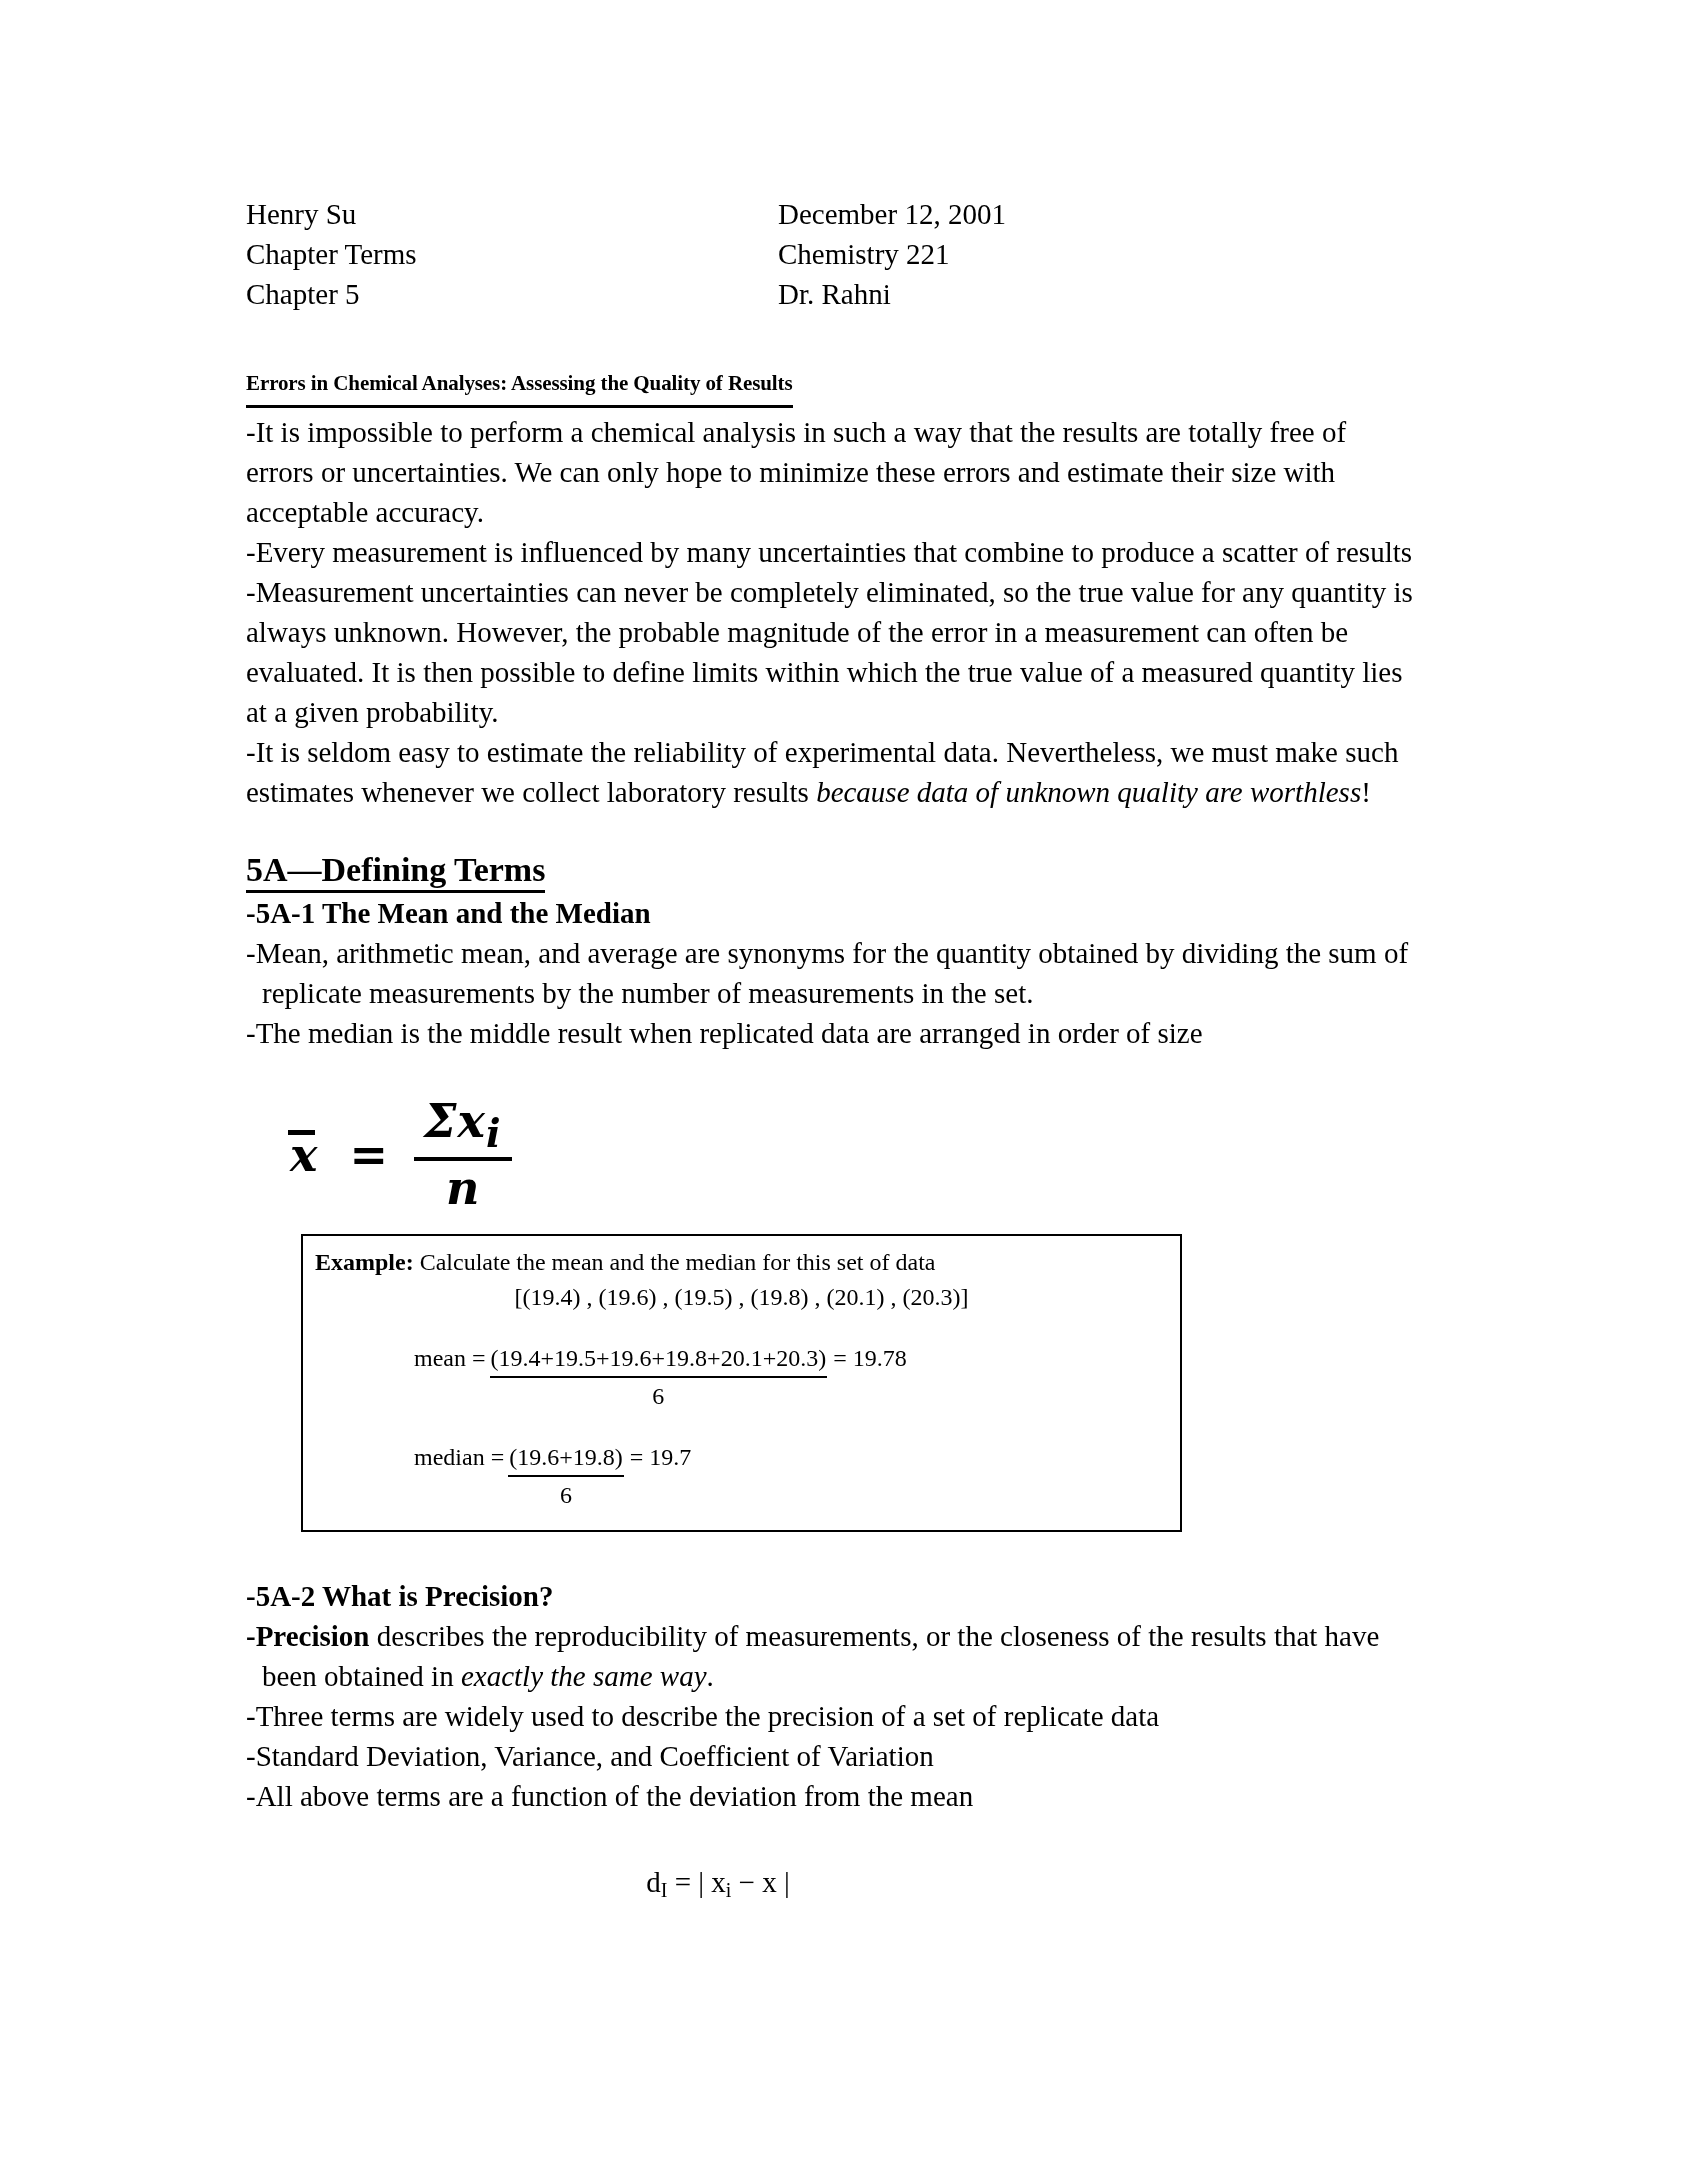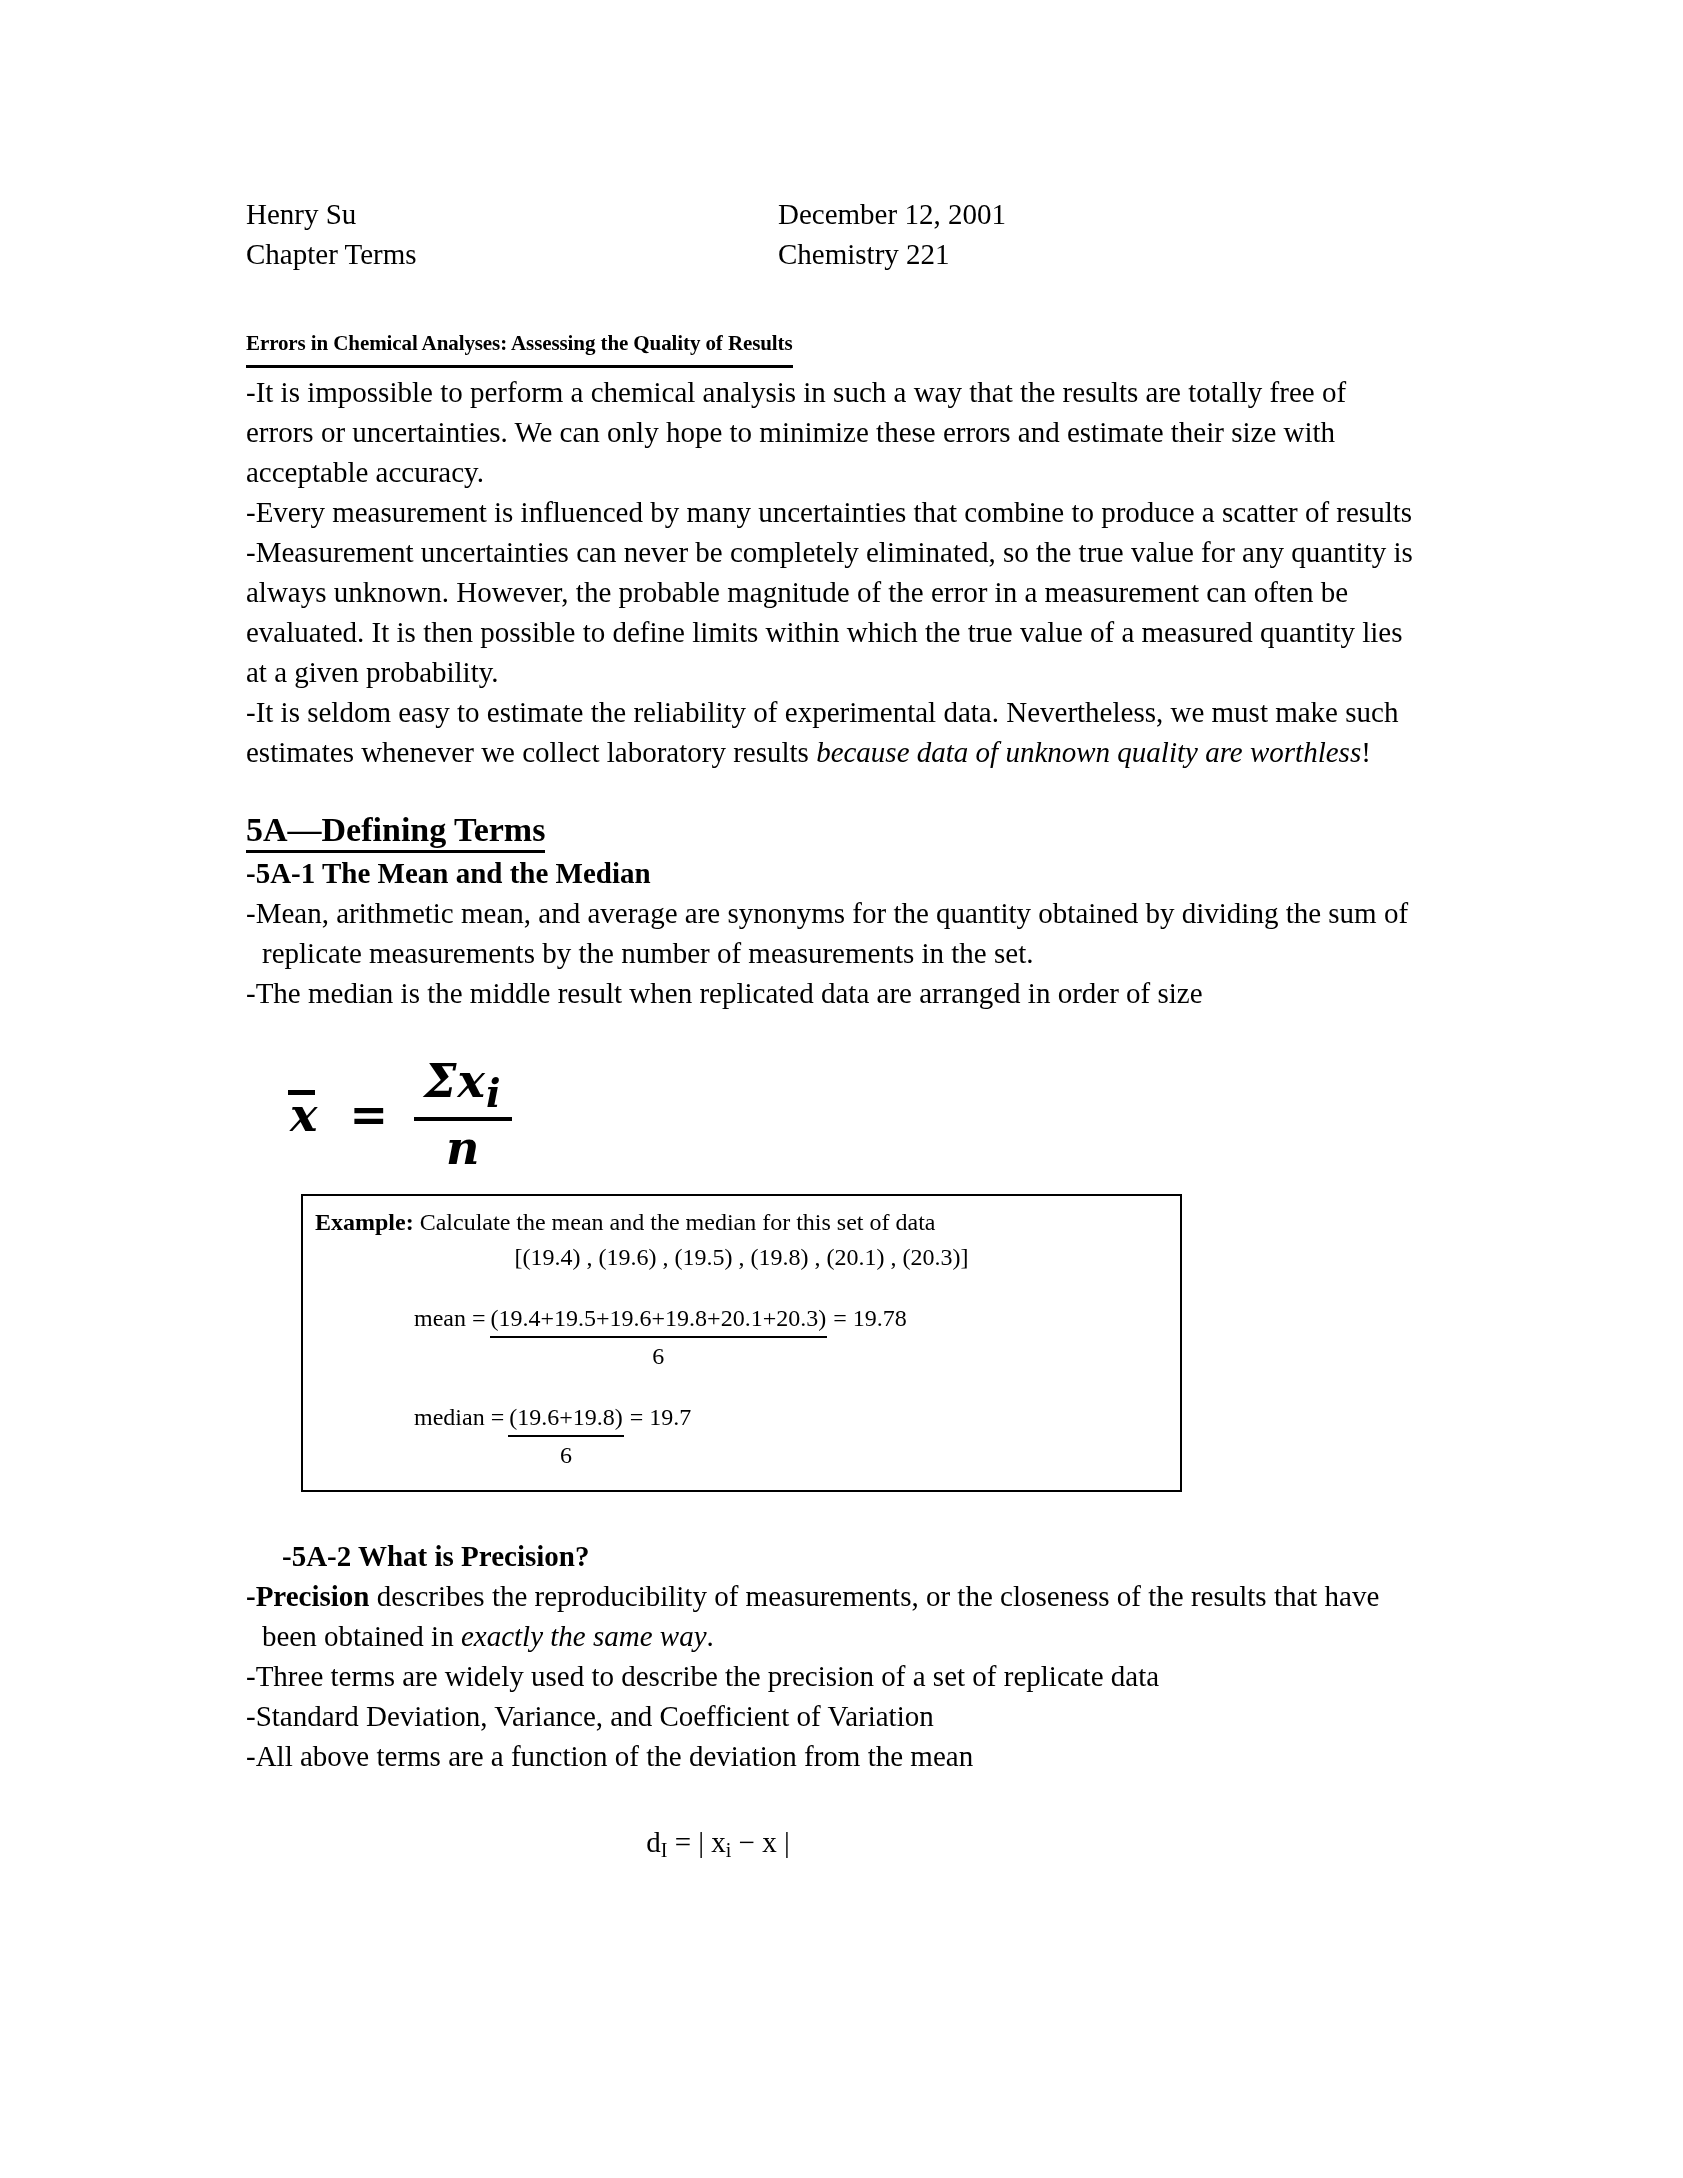--- a/index.html
+++ b/index.html
@@ -83,21 +83,20 @@
   .sub-head {
     font-size: 29px;
     font-weight: bold;
     line-height: 40px;
     margin: 0;
     white-space: nowrap;
     font-family: Liberation Serif, serif;
   }
   .sub-head-spaced {
     margin-top: 44px;
-    margin-left: 36px;
   }
 
   
   p.body-para {
     font-size: 29px;
     line-height: 40px;
     margin: 0;
     text-align: left;
   }
   .indent-1 {
@@ -238,20 +237,24 @@
 
     <div class="header-block">
       <div class="header-row">
         <span class="header-left">Henry Su</span>
         <span class="header-right">December 12, 2001</span>
       </div>
       <div class="header-row">
         <span class="header-left">Chapter Terms</span>
         <span class="header-right">Chemistry 221</span>
       </div>
+      <div class="header-row">
+        <span class="header-left">Chapter 5</span>
+        <span class="header-right">Dr. Rahni</span>
+      </div>
     </div>
 
     <div class="title-wrap">
       <h1 class="doc-title">Errors in Chemical Analyses: Assessing the Quality of Results</h1>
     </div>
 
     <p class="body-para">-It is impossible to perform a chemical analysis in such a way that the results are totally free of errors or uncertainties.  We can only hope to minimize these errors and estimate their size with acceptable accuracy.</p>
     <p class="body-para">-Every measurement is influenced by many uncertainties that combine to produce a scatter of results</p>
     <p class="body-para">-Measurement uncertainties can never be completely eliminated, so the true value for any quantity is always unknown.  However, the probable magnitude of the error in a measurement can often be evaluated.  It is then possible to define limits within which the true value of a measured quantity lies at a given probability.</p>
     <p class="body-para"><span>-It is seldom easy to estimate the reliability of experimental data.  Nevertheless, we must make such estimates whenever we collect laboratory results </span><em class="ital">because data of unknown quality are worthless</em><span>!</span></p>

